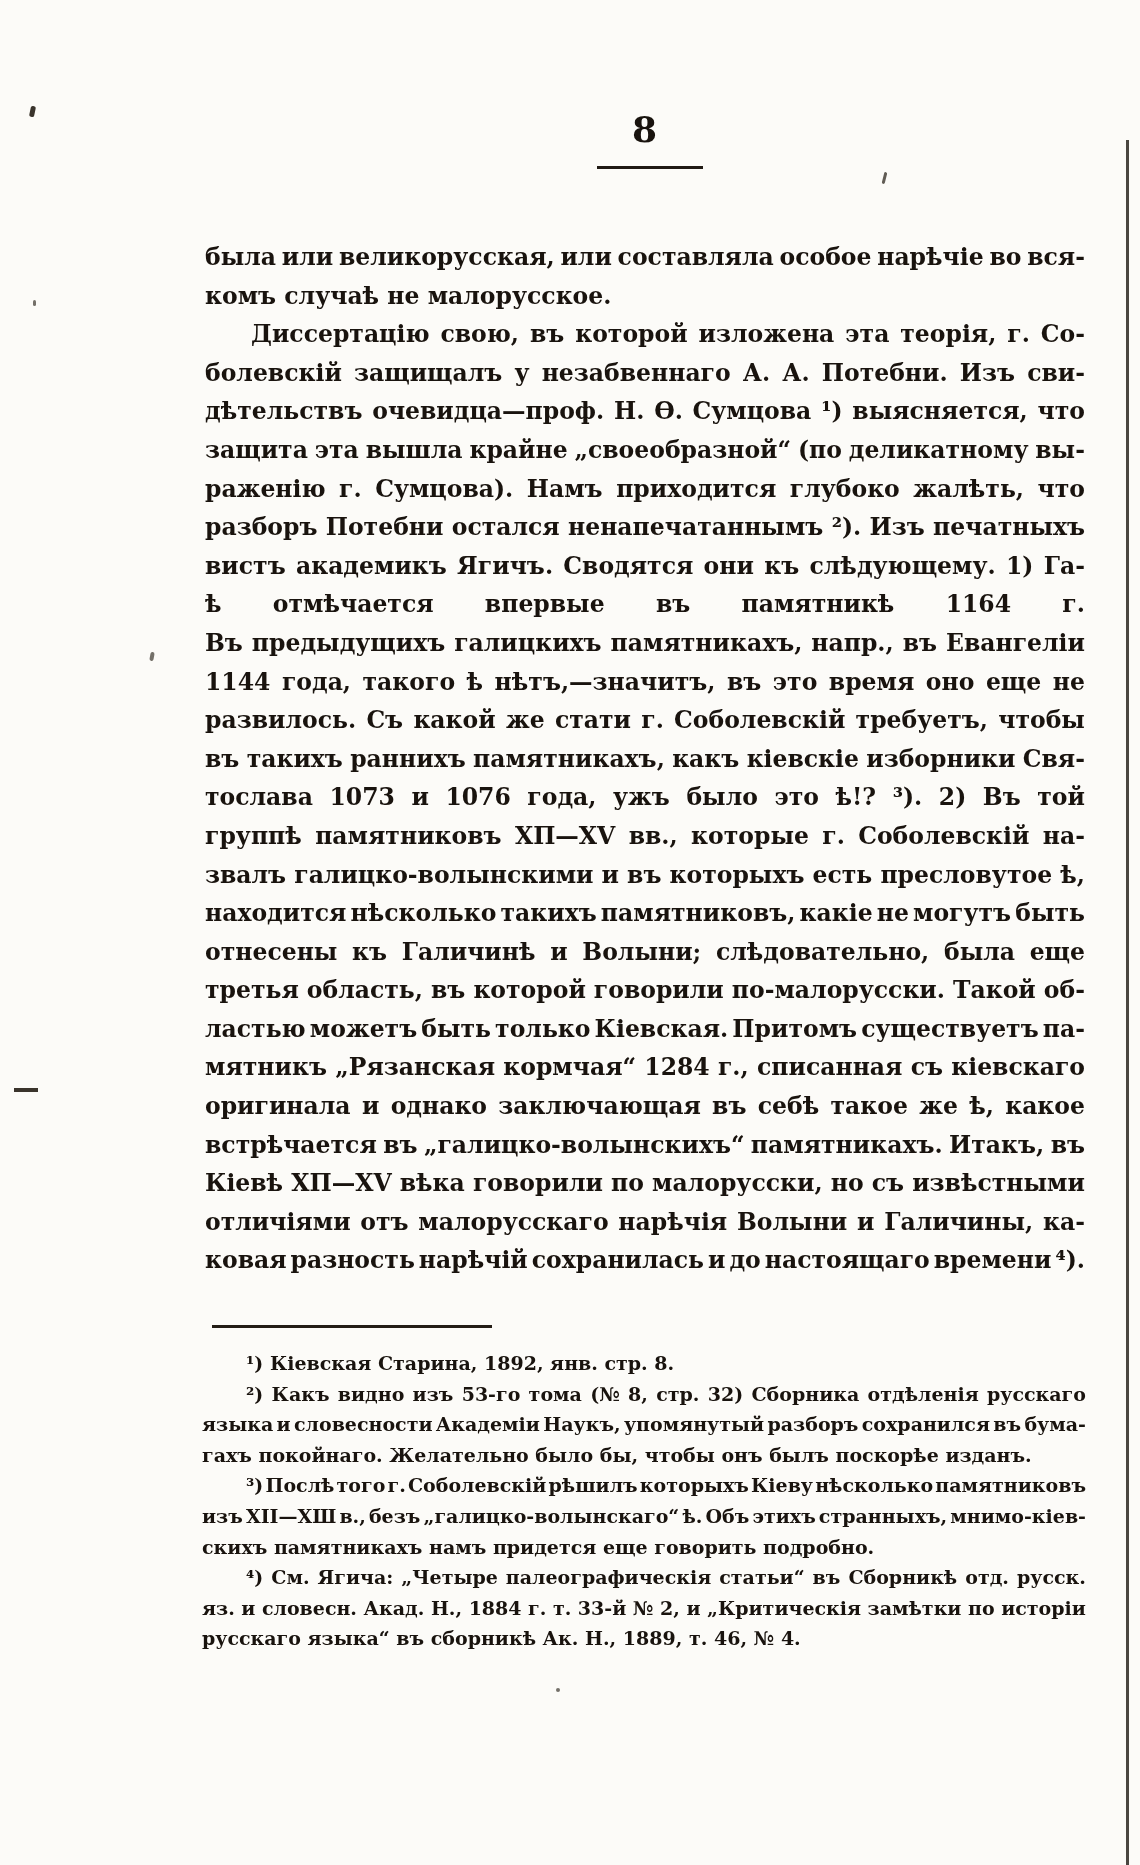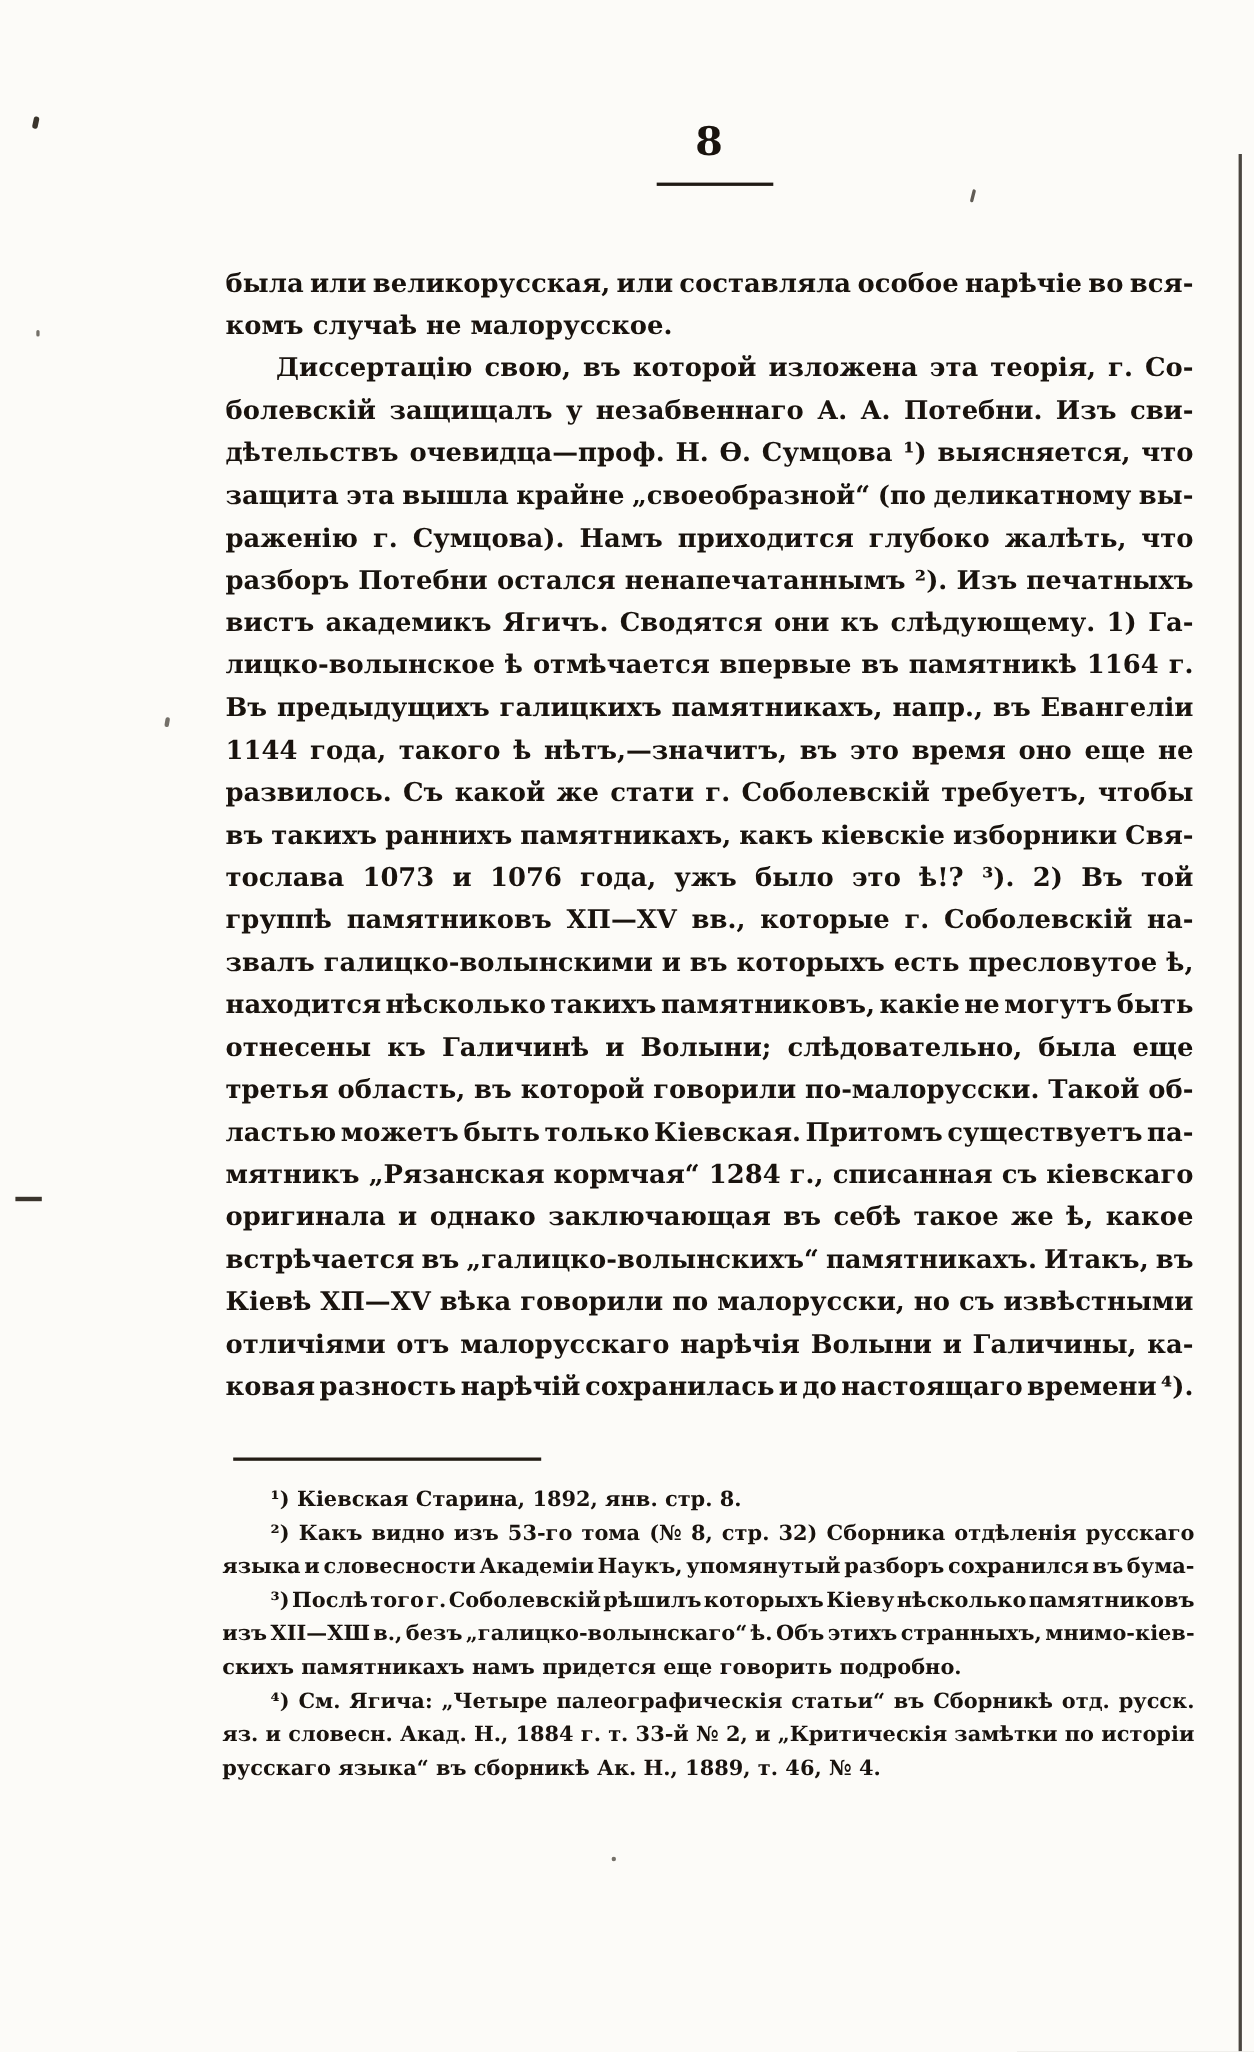--- a/index.html
+++ b/index.html
@@ -143,21 +143,20 @@
         <span>академикъ</span>
         <span>Ягичъ.</span>
         <span>Сводятся</span>
         <span>они</span>
         <span>къ</span>
         <span>слѣдующему.</span>
         <span>1)</span>
         <span>Га-</span>
       </div>
       <div class="line j">
-        <span>лицко-волынское</span>
         <span>ѣ</span>
         <span>отмѣчается</span>
         <span>впервые</span>
         <span>въ</span>
         <span>памятникѣ</span>
         <span>1164</span>
         <span>г.</span>
       </div>
       <div class="line j">
         <span>Въ</span>
@@ -364,20 +363,21 @@
         <span>и</span>
         <span>словесности</span>
         <span>Академіи</span>
         <span>Наукъ,</span>
         <span>упомянутый</span>
         <span>разборъ</span>
         <span>сохранился</span>
         <span>въ</span>
         <span>бума-</span>
       </div>
+      <div class="line nj">гахъ покойнаго. Желательно было бы, чтобы онъ былъ поскорѣе изданъ.</div>
       <div class="line j ind">
         <span>³)</span>
         <span>Послѣ</span>
         <span>того</span>
         <span>г.</span>
         <span>Соболевскій</span>
         <span>рѣшилъ</span>
         <span>которыхъ</span>
         <span>Кіеву</span>
         <span>нѣсколько</span>

